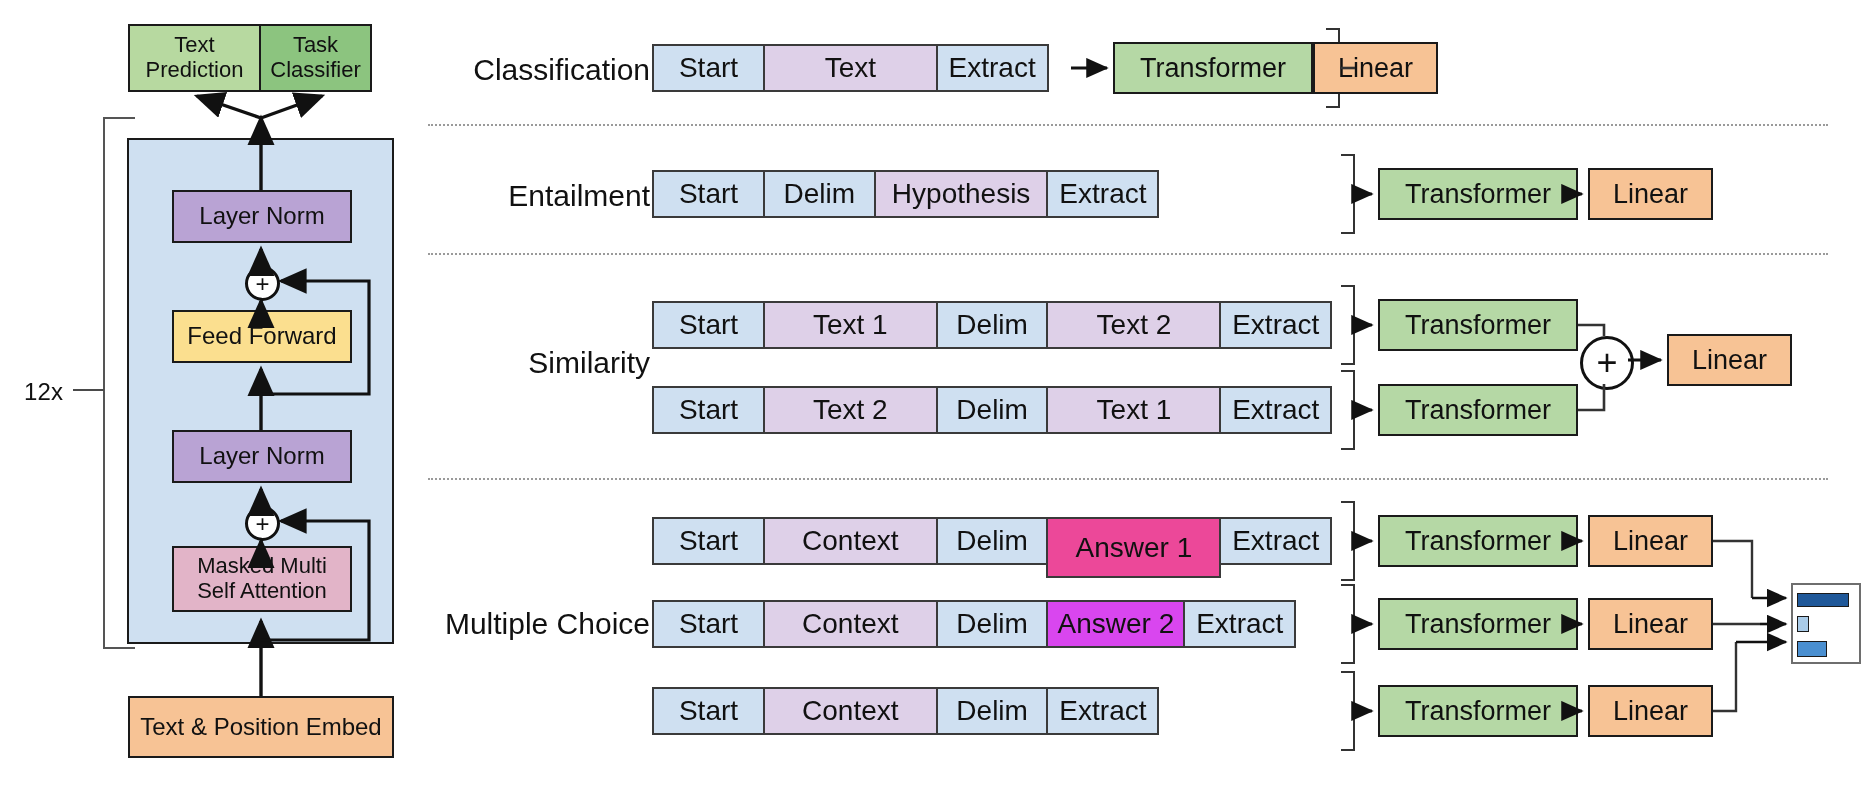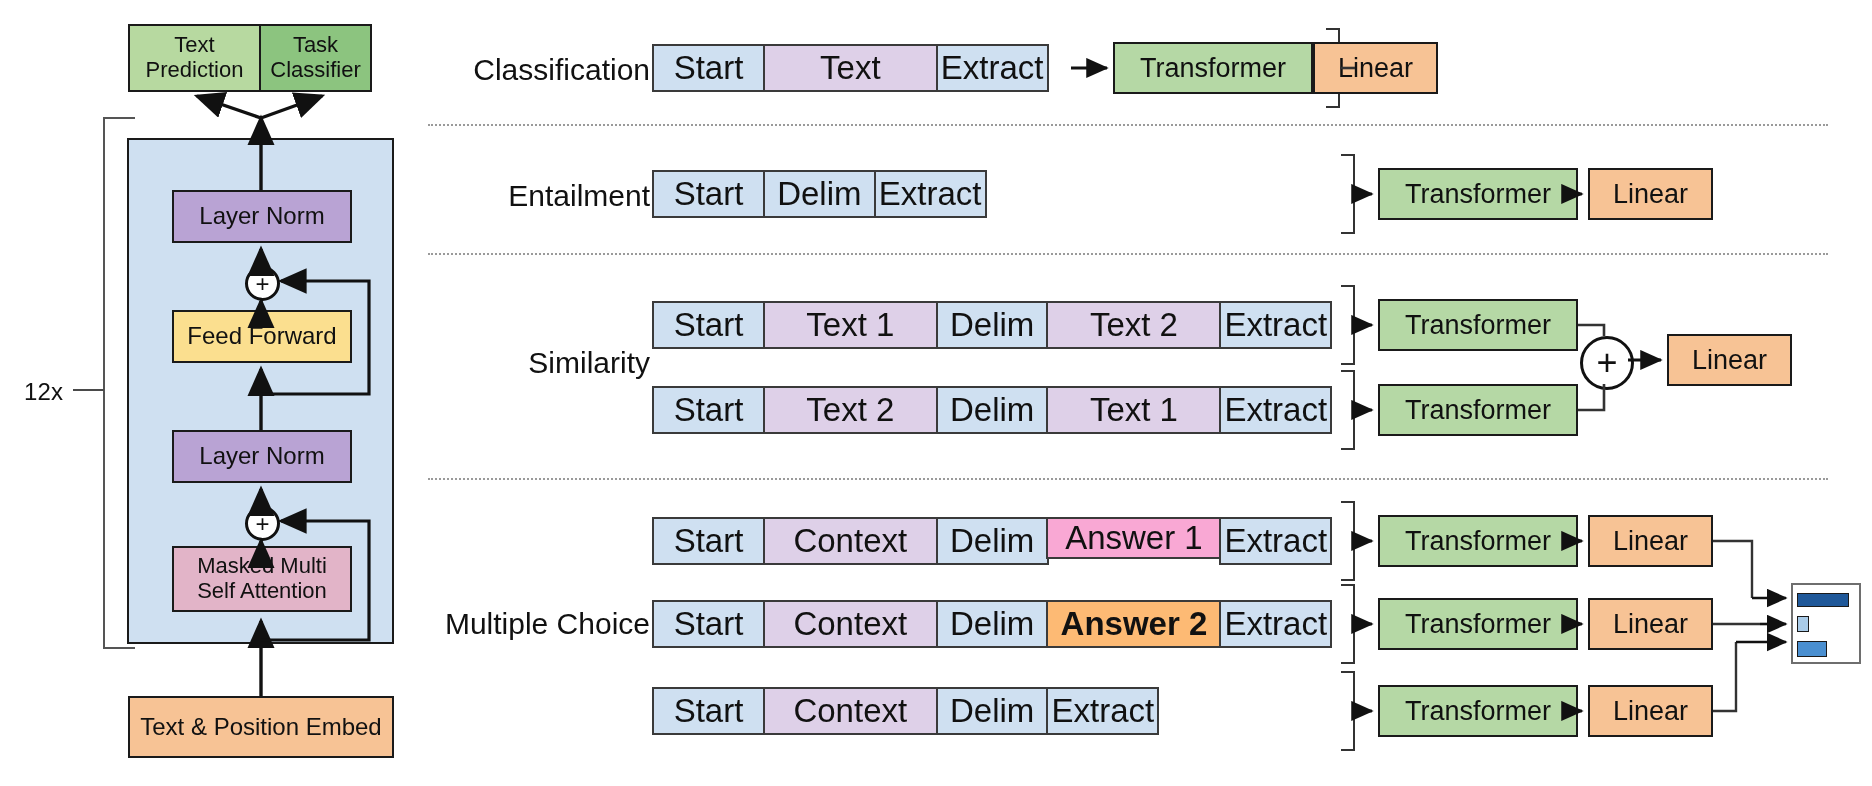--- a/index.html
+++ b/index.html
@@ -60,21 +60,21 @@
     font-weight:400;
     color:#111;
     line-height:1;
   }
   
   .tokrow{position:absolute;display:flex;}
   .tok{
     box-sizing:border-box;
     border:2.2px solid #3a3a3a;
     display:flex;align-items:center;justify-content:center;
-    font-size:33px;
+    font-size:28px;
     color:#111;
     white-space:nowrap;
   }
   .tok + .tok{margin-left:-2.2px;}
   
   .tasklabel{
     position:absolute;
     font-size:30px;
     color:#111;
     text-align:right;
@@ -162,20 +162,21 @@
 
   <div class="tokrow" style="left:652px;top:44px;">
     <div class="tok" style="width:113px;height:48px;background:#cfe0f1;">Start</div>
     <div class="tok" style="width:175px;height:48px;background:#ded0e8;">Text</div>
     <div class="tok" style="width:113px;height:48px;background:#cfe0f1;">Extract</div>
   </div>
 
   <div class="tokrow" style="left:652px;top:170px;">
     <div class="tok" style="width:113px;height:48px;background:#cfe0f1;">Start</div>
     <div class="tok" style="width:113px;height:48px;background:#cfe0f1;">Delim</div>
+    <div class="tok" style="width:175px;height:48px;background:#ded0e8;">Hypothesis</div>
     <div class="tok" style="width:113px;height:48px;background:#cfe0f1;">Extract</div>
   </div>
 
   <div class="tokrow" style="left:652px;top:301px;">
     <div class="tok" style="width:113px;height:48px;background:#cfe0f1;">Start</div>
     <div class="tok" style="width:175px;height:48px;background:#ded0e8;">Text 1</div>
     <div class="tok" style="width:113px;height:48px;background:#cfe0f1;">Delim</div>
     <div class="tok" style="width:175px;height:48px;background:#ded0e8;">Text 2</div>
     <div class="tok" style="width:113px;height:48px;background:#cfe0f1;">Extract</div>
   </div>
@@ -185,28 +186,28 @@
     <div class="tok" style="width:175px;height:48px;background:#ded0e8;">Text 2</div>
     <div class="tok" style="width:113px;height:48px;background:#cfe0f1;">Delim</div>
     <div class="tok" style="width:175px;height:48px;background:#ded0e8;">Text 1</div>
     <div class="tok" style="width:113px;height:48px;background:#cfe0f1;">Extract</div>
   </div>
 
   <div class="tokrow" style="left:652px;top:517px;">
     <div class="tok" style="width:113px;height:48px;background:#cfe0f1;">Start</div>
     <div class="tok" style="width:175px;height:48px;background:#ded0e8;">Context</div>
     <div class="tok" style="width:113px;height:48px;background:#cfe0f1;">Delim</div>
-    <div class="tok" style="width:175px;height:42px;background:#f9a8d4;">Answer 1</div>
+    <div class="tok" style="width:175px;height:61px;background:#ec4899;">Answer 1</div>
     <div class="tok" style="width:113px;height:48px;background:#cfe0f1;">Extract</div>
   </div>
   <div class="tokrow" style="left:652px;top:600px;">
     <div class="tok" style="width:113px;height:48px;background:#cfe0f1;">Start</div>
     <div class="tok" style="width:175px;height:48px;background:#ded0e8;">Context</div>
     <div class="tok" style="width:113px;height:48px;background:#cfe0f1;">Delim</div>
-    <div class="tok" style="width:175px;height:48px;background:#fdba74;font-weight:bold;">Answer 2</div>
+    <div class="tok" style="width:139px;height:48px;background:#d946ef;">Answer 2</div>
     <div class="tok" style="width:113px;height:48px;background:#cfe0f1;">Extract</div>
   </div>
   <div class="tokrow" style="left:652px;top:687px;">
     <div class="tok" style="width:113px;height:48px;background:#cfe0f1;">Start</div>
     <div class="tok" style="width:175px;height:48px;background:#ded0e8;">Context</div>
     <div class="tok" style="width:113px;height:48px;background:#cfe0f1;">Delim</div>
     <div class="tok" style="width:113px;height:48px;background:#cfe0f1;">Extract</div>
   </div>
 
   <div class="bracket" style="left:1326px;top:28px;width:14px;height:80px;"></div>

